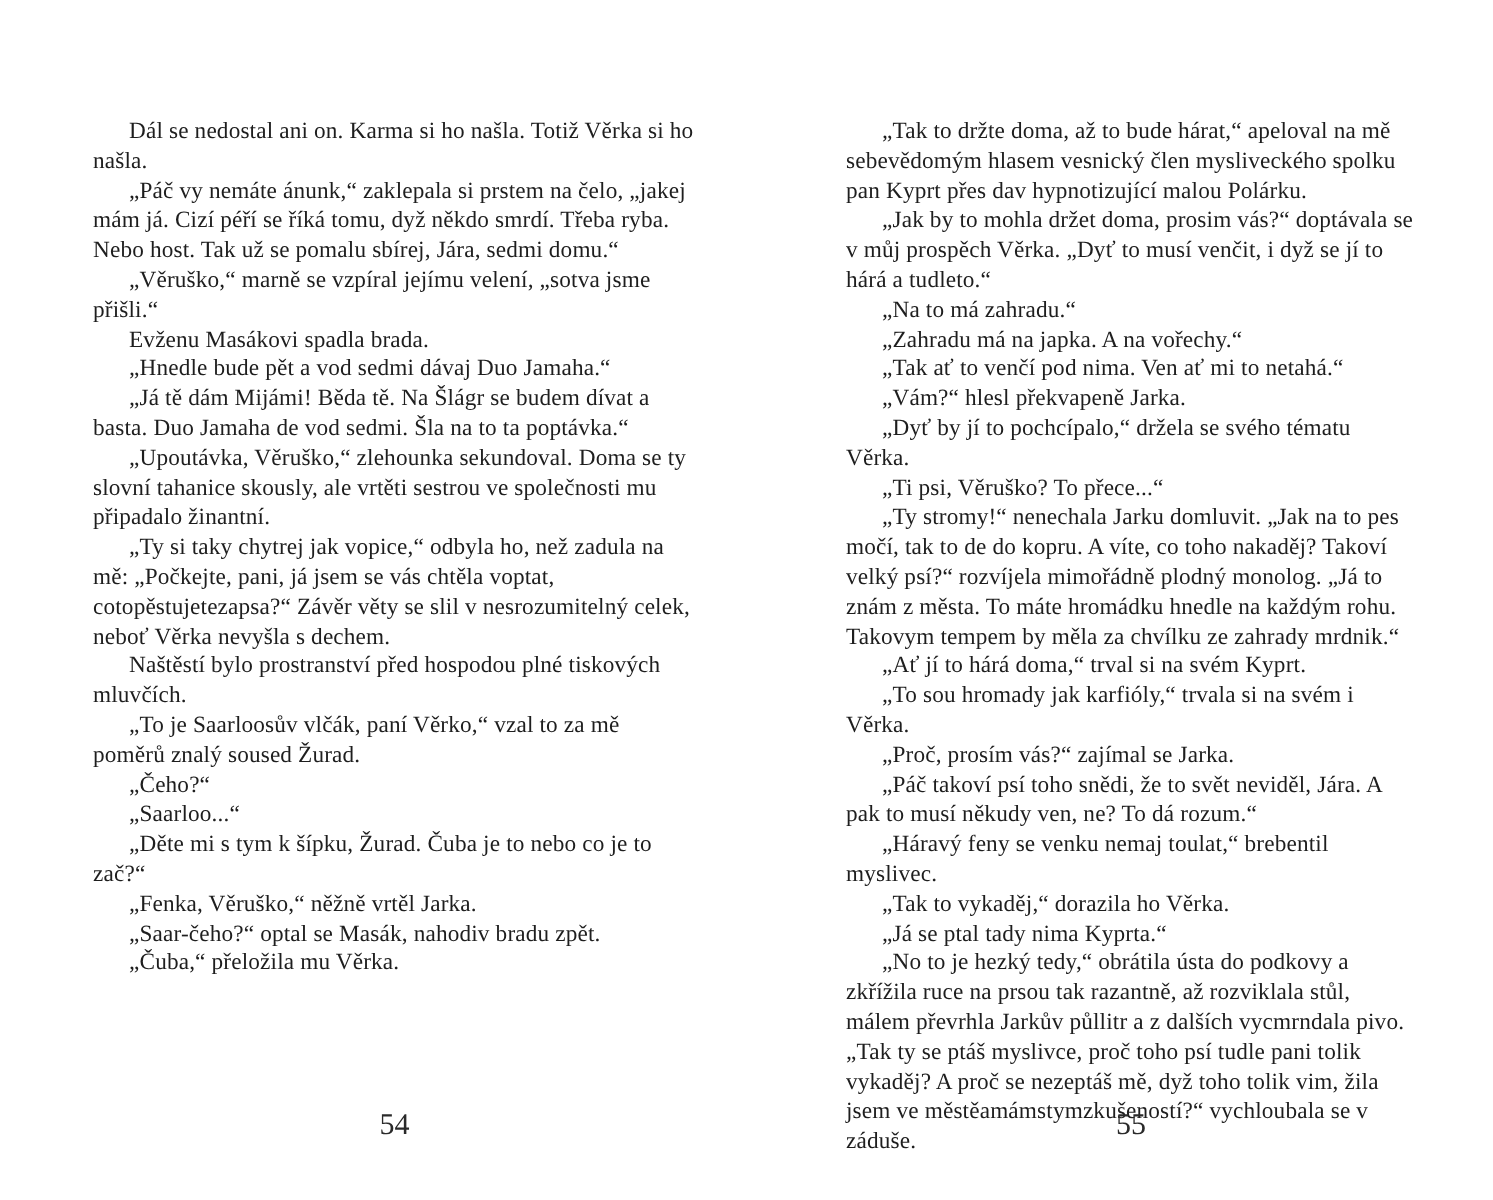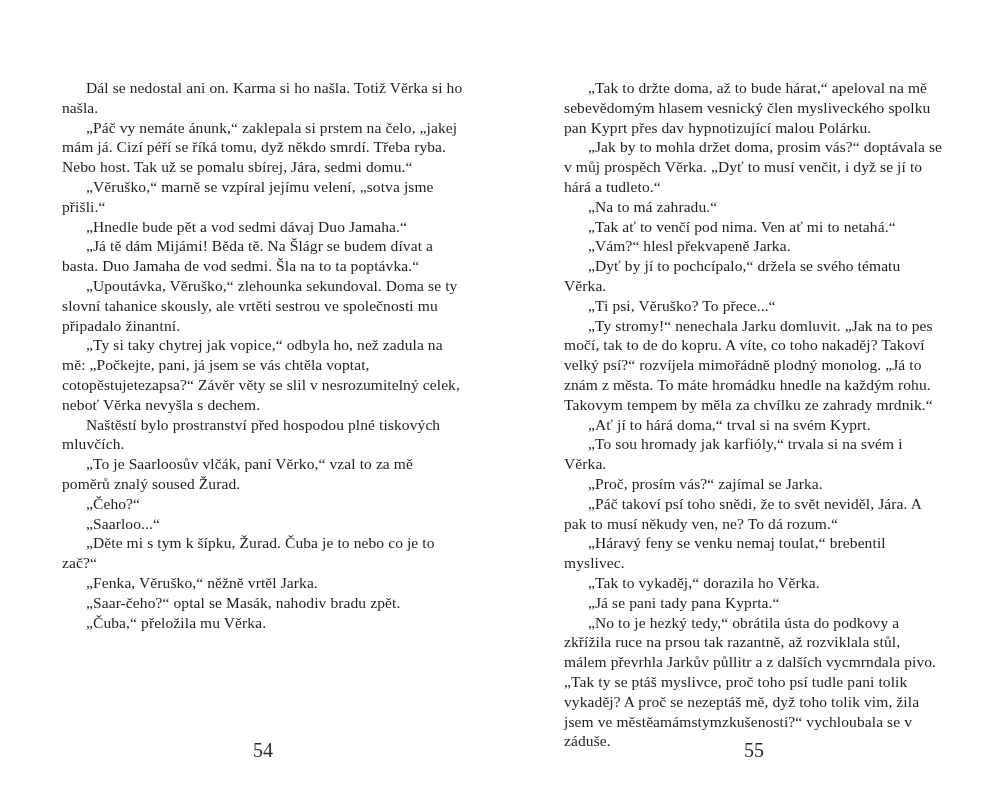--- a/index.html
+++ b/index.html
@@ -51,20 +51,21 @@
 </head>
 <body>
 
 <div class="canvas">
 
   <div class="page page-left">
     <div class="page-text">
         <p class="para">Dál se nedostal ani on. Karma si ho našla. Totiž Věrka si ho našla.</p>
         <p class="para">„Páč vy nemáte ánunk,“ zaklepala si prstem na čelo, „jakej mám já. Cizí péří se říká tomu, dyž někdo smrdí. Třeba ryba. Nebo host. Tak už se pomalu sbírej, Jára, sedmi domu.“</p>
         <p class="para">„Věruško,“ marně se vzpíral jejímu velení, „sotva jsme přišli.“</p>
+        <p class="para">Evženu Masákovi spadla brada.</p>
         <p class="para">„Hnedle bude pět a vod sedmi dávaj Duo Jamaha.“</p>
         <p class="para">„Já tě dám Mijámi! Běda tě. Na Šlágr se budem dívat a basta. Duo Jamaha de vod sedmi. Šla na to ta poptávka.“</p>
         <p class="para">„Upoutávka, Věruško,“ zlehounka sekundoval. Doma se ty slovní tahanice skously, ale vrtěti sestrou ve společnosti mu připadalo žinantní.</p>
         <p class="para">„Ty si taky chytrej jak vopice,“ odbyla ho, než zadula na mě: „Počkejte, pani, já jsem se vás chtěla voptat, cotopěstujetezapsa?“ Závěr věty se slil v nesrozumitelný celek, neboť Věrka nevyšla s dechem.</p>
         <p class="para">Naštěstí bylo prostranství před hospodou plné tiskových mluvčích.</p>
         <p class="para">„To je Saarloosův vlčák, paní Věrko,“ vzal to za mě poměrů znalý soused Žurad.</p>
         <p class="para">„Čeho?“</p>
         <p class="para">„Saarloo...“</p>
         <p class="para">„Děte mi s tym k šípku, Žurad. Čuba je to nebo co je to zač?“</p>
         <p class="para">„Fenka, Věruško,“ něžně vrtěl Jarka.</p>
@@ -72,30 +73,31 @@
         <p class="para">„Čuba,“ přeložila mu Věrka.</p>
       </div>
     <div class="page-number">54</div>
   </div>
 
   <div class="page page-right">
     <div class="page-text">
         <p class="para">„Tak to držte doma, až to bude hárat,“ apeloval na mě sebevědomým hlasem vesnický člen mysliveckého spolku pan Kyprt přes dav hypnotizující malou Polárku.</p>
         <p class="para">„Jak by to mohla držet doma, prosim vás?“ doptávala se v můj prospěch Věrka. „Dyť to musí venčit, i dyž se jí to hárá a tudleto.“</p>
         <p class="para">„Na to má zahradu.“</p>
+        <p class="para">„Zahradu má na japka. A na vořechy.“</p>
         <p class="para">„Tak ať to venčí pod nima. Ven ať mi to netahá.“</p>
         <p class="para">„Vám?“ hlesl překvapeně Jarka.</p>
         <p class="para">„Dyť by jí to pochcípalo,“ držela se svého tématu Věrka.</p>
         <p class="para">„Ti psi, Věruško? To přece...“</p>
         <p class="para">„Ty stromy!“ nenechala Jarku domluvit. „Jak na to pes močí, tak to de do kopru. A víte, co toho nakaděj? Takoví velký psí?“ rozvíjela mimořádně plodný monolog. „Já to znám z města. To máte hromádku hnedle na každým rohu. Takovym tempem by měla za chvílku ze zahrady mrdnik.“</p>
         <p class="para">„Ať jí to hárá doma,“ trval si na svém Kyprt.</p>
         <p class="para">„To sou hromady jak karfióly,“ trvala si na svém i Věrka.</p>
         <p class="para">„Proč, prosím vás?“ zajímal se Jarka.</p>
         <p class="para">„Páč takoví psí toho snědi, že to svět neviděl, Jára. A pak to musí někudy ven, ne? To dá rozum.“</p>
         <p class="para">„Háravý feny se venku nemaj toulat,“ brebentil myslivec.</p>
         <p class="para">„Tak to vykaděj,“ dorazila ho Věrka.</p>
-        <p class="para">„Já se pani tady pana Kyprta.“</p>
+        <p class="para">„Já se ptal tady nima Kyprta.“</p>
         <p class="para">„No to je hezký tedy,“ obrátila ústa do podkovy a zkřížila ruce na prsou tak razantně, až rozviklala stůl, málem převrhla Jarkův půllitr a z dalších vycmrndala pivo. „Tak ty se ptáš myslivce, proč toho psí tudle pani tolik vykaděj? A proč se nezeptáš mě, dyž toho tolik vim, žila jsem ve městěamámstymzkušeností?“ vychloubala se v záduše.</p>
       </div>
     <div class="page-number">55</div>
   </div>
 
 </div>
 
 </body></html>

